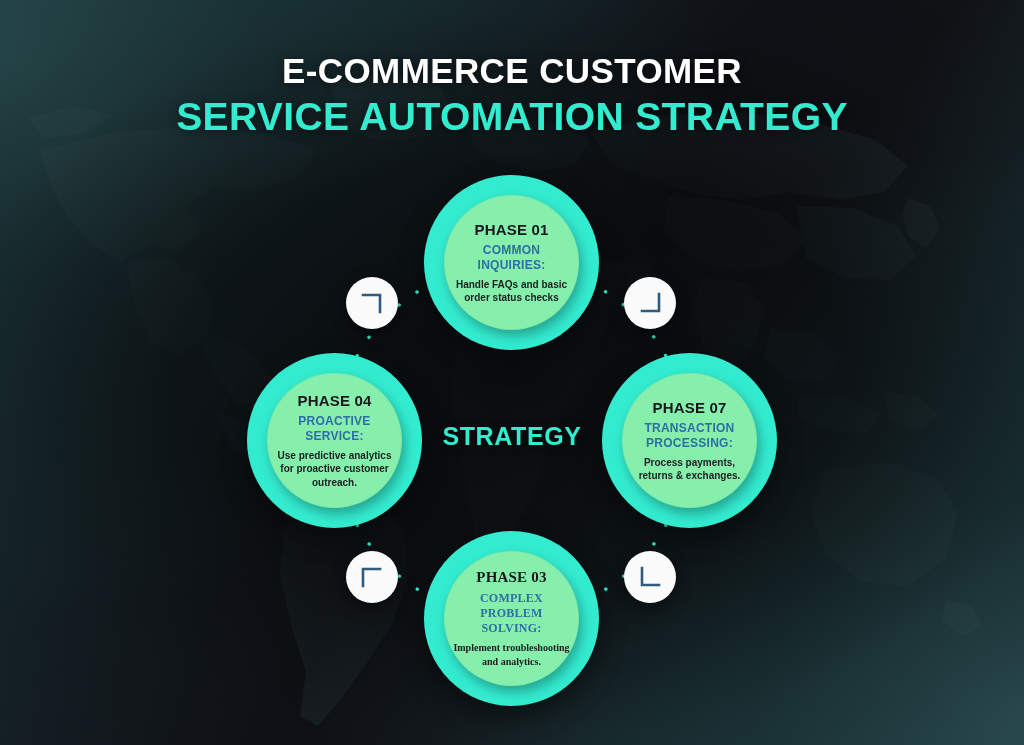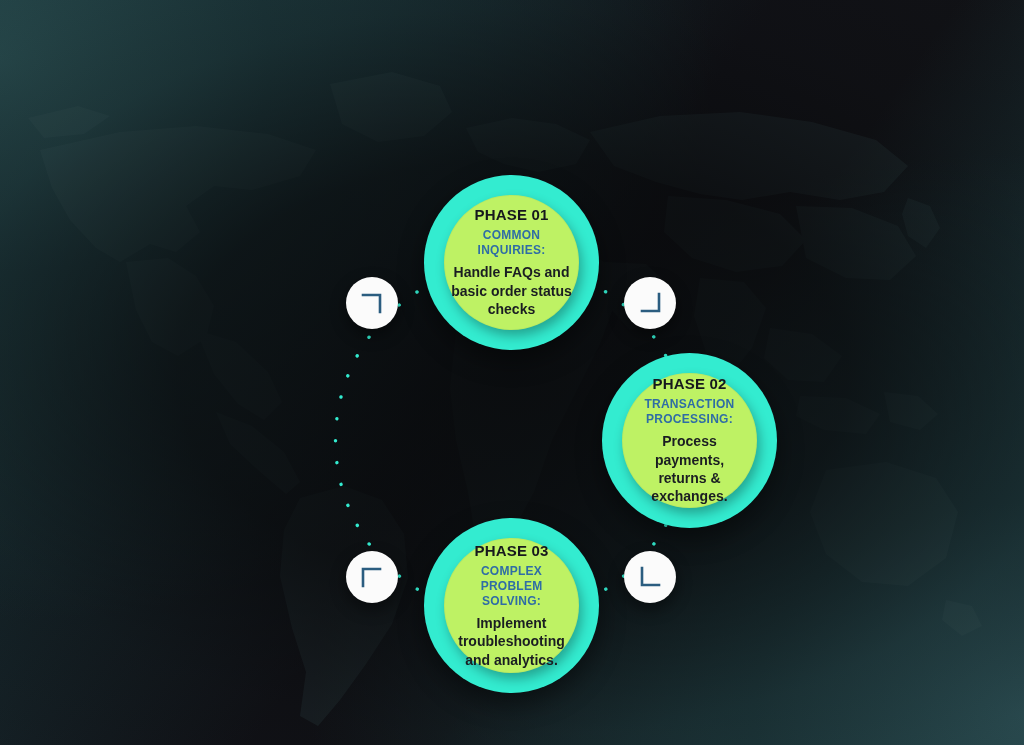--- a/index.html
+++ b/index.html
@@ -54,44 +54,44 @@
     width:175px;height:175px;
     border-radius:50%;
     background:#33ecd0;
     box-shadow:0 10px 26px rgba(0,0,0,.45);
     z-index:5;
   }
   .phase .inner{
     position:absolute;left:20px;top:20px;
     width:135px;height:135px;
     border-radius:50%;
-    background:#bef264;
+    background:#86efac;
     box-shadow:3px 6px 12px rgba(0,0,0,.30), inset 0 0 0 1px rgba(0,0,0,.03);
     display:flex;flex-direction:column;align-items:center;justify-content:center;
     text-align:center;
     padding:0 7px;
     box-sizing:border-box;
   }
   .phase .ph-title{
     font-size:15px;font-weight:800;color:#16181d;
     letter-spacing:.2px;margin-bottom:5px;white-space:nowrap;
   }
   .phase .ph-sub{
     font-size:12px;font-weight:800;color:#2f6da5;
     letter-spacing:.25px;line-height:1.25;margin-bottom:5px;
     text-transform:uppercase;
   }
   .phase .ph-desc{
-    font-size:14px;font-weight:700;color:#1a1d22;line-height:1.32;
+    font-size:10px;font-weight:700;color:#1a1d22;line-height:1.32;
   }
 
   
   .p1{left:424px;top:175px;}
   .p2{left:602px;top:353px;}
-  .p3{left:424px;top:518px;}
+  .p3{left:424px;top:531px;font-family:Liberation Serif, serif;}
   .p4{left:247px;top:353px;}
 
   
   .marker{
     position:absolute;width:52px;height:52px;border-radius:50%;
     background:#fbfbfb;
     box-shadow:0 6px 16px rgba(0,0,0,.45);
     z-index:6;
     display:flex;align-items:center;justify-content:center;
   }
@@ -154,54 +154,66 @@
         <path d="M908 198 L930 206 L940 228 L926 248 L908 236 L902 214 Z"></path>
 
         <path d="M826 470 L886 462 L936 478 L958 512 L946 558 L908 586 L862 582 L826 554 L810 512 Z"></path>
         <path d="M946 600 L972 606 L982 626 L962 636 L942 620 Z"></path>
       </g>
     </svg>
   </div>
 
   <div class="bg-vig"></div>
 
+  <div class="title">
+    <span class="l1">E-COMMERCE CUSTOMER</span>
+    <span class="l2">SERVICE AUTOMATION STRATEGY</span>
+  </div>
 
   <svg class="dots-svg" viewBox="0 0 1024 745" aria-hidden="true">
     <g fill="none" stroke="#33ecd0" stroke-width="3.4" stroke-linecap="round" stroke-dasharray="0.1 22">
       <circle cx="511.5" cy="440.5" r="176"></circle>
     </g>
   </svg>
 
+  <div class="center-label">STRATEGY</div>
 
   <div class="diagram">
 
     <div class="phase p1">
       <div class="inner">
         <div class="ph-title">PHASE 01</div>
         <div class="ph-sub">COMMON INQUIRIES:</div>
         <div class="ph-desc">Handle FAQs and basic order status checks</div>
       </div>
     </div>
 
     <div class="phase p2">
       <div class="inner">
-        <div class="ph-title">PHASE 02</div>
+        <div class="ph-title">PHASE 07</div>
         <div class="ph-sub">TRANSACTION PROCESSING:</div>
         <div class="ph-desc">Process payments, returns &amp; exchanges.</div>
       </div>
     </div>
 
     <div class="phase p3">
       <div class="inner">
         <div class="ph-title">PHASE 03</div>
         <div class="ph-sub">COMPLEX PROBLEM SOLVING:</div>
         <div class="ph-desc">Implement troubleshooting and analytics.</div>
       </div>
     </div>
 
+    <div class="phase p4">
+      <div class="inner">
+        <div class="ph-title">PHASE 04</div>
+        <div class="ph-sub">PROACTIVE SERVICE:</div>
+        <div class="ph-desc">Use predictive analytics for proactive customer outreach.</div>
+      </div>
+    </div>
 
     <div class="marker m-tl">
       <span>
         <svg width="24" height="24" viewBox="0 0 24 24" fill="none" stroke="#2b5d80" stroke-width="2.6" stroke-linecap="square">
           <path d="M3 4 H20 V21"></path>
         </svg>
       </span>
     </div>
 
     <div class="marker m-tr">

